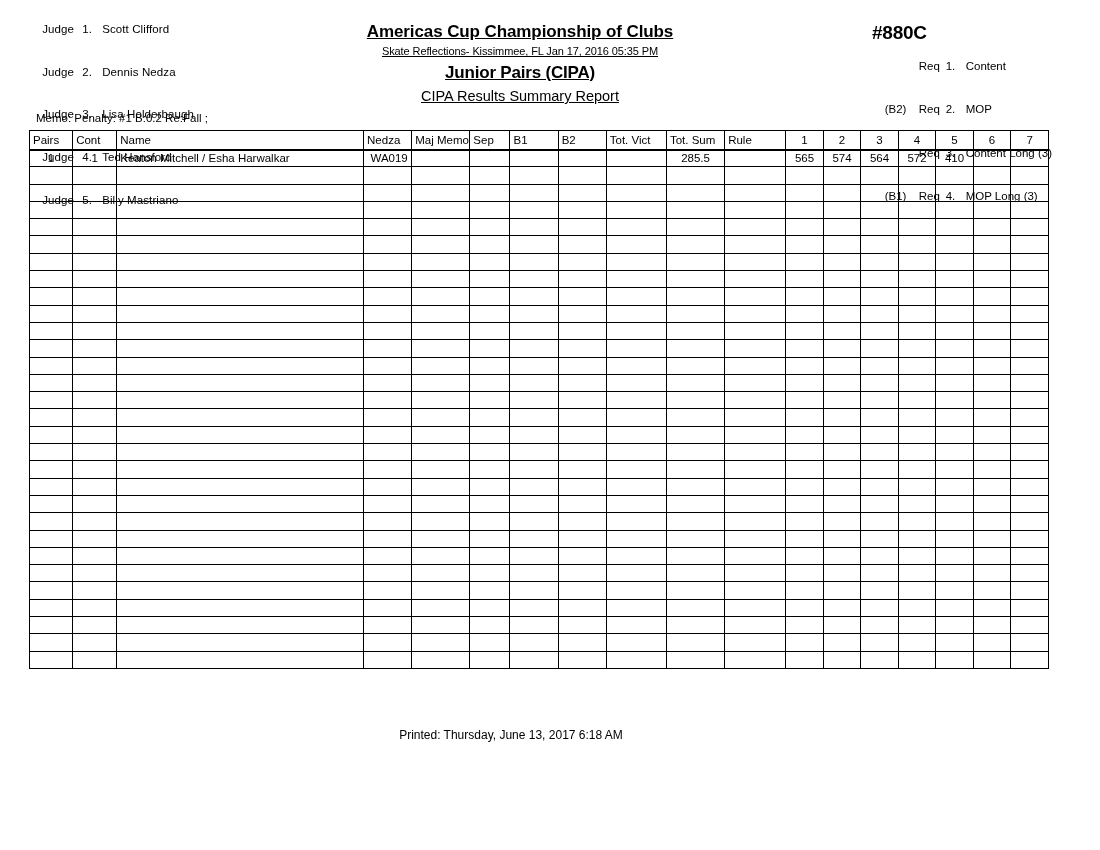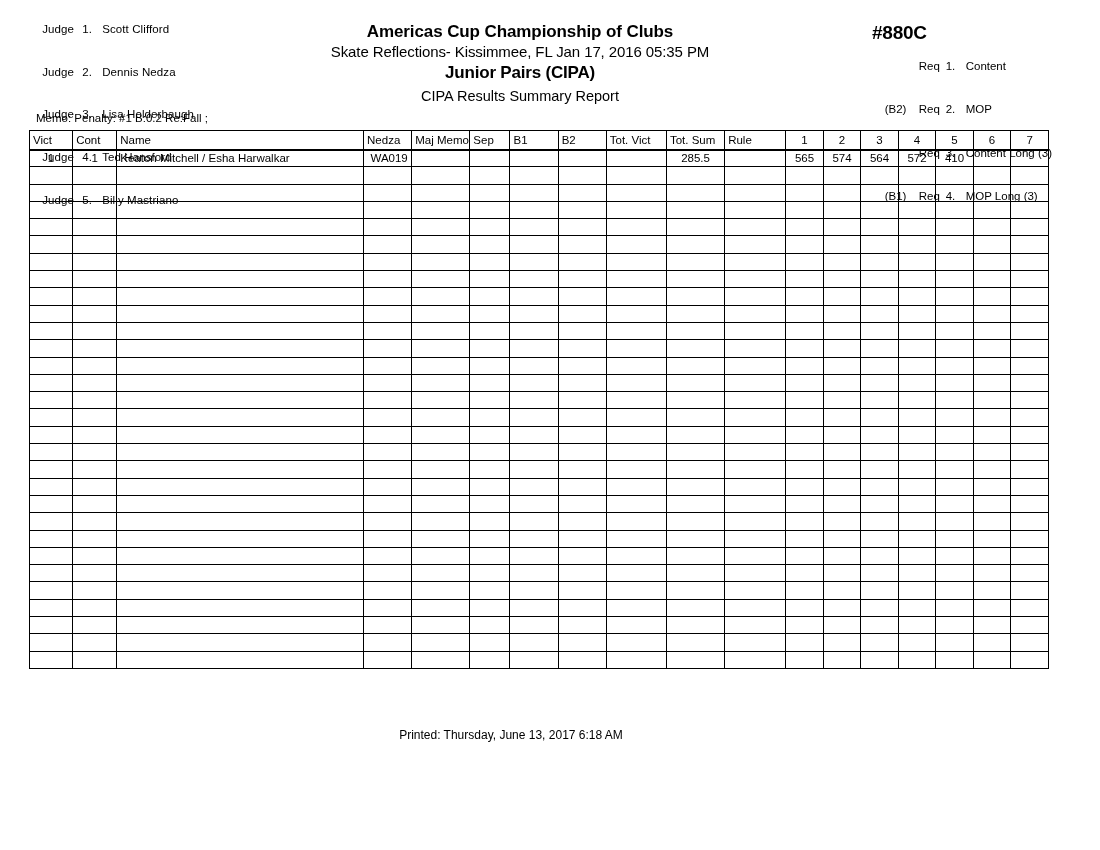--- a/index.html
+++ b/index.html
@@ -32,29 +32,30 @@
   .judge-word { display: inline-block; width: 40px; }
   .judge-num  { display: inline-block; width: 20px; }
 
   
   #title-block {
     position: absolute;
     left: 210px;
     top: 22px;
     width: 620px;
     text-align: center;
+    text-decoration: underline;
   }
   #report-title {
     font-size: 17px;
     font-weight: bold;
     line-height: 20px;
     letter-spacing: -0.1px;
   }
   #event-subtitle {
-    font-size: 15px;
+    font-size: 11px;
     line-height: 19px;
     letter-spacing: -0.1px;
   }
   #division-title {
     font-size: 17px;
     font-weight: bold;
     line-height: 24px;
     letter-spacing: -0.2px;
   }
   #report-subtitle {
@@ -192,21 +193,21 @@
   <div class="req-line">
     <span class="req-prefix">(B1)</span><span class="req-word">Req</span><span class="req-num">4.</span><span>MOP Long (3)</span>
   </div>
 </div>
 
 <div id="memo-line">Memo: Penalty: #1 B:0.2 Re:Fall ;</div>
 
 <table id="results-table">
   <thead>
     <tr>
-      <th class="c-place">Vict</th>
+      <th class="c-place">Pairs</th>
       <th class="c-cont">Cont</th>
       <th class="c-name">Name</th>
       <th class="c-cntry">Nedza</th>
       <th class="c-maj">Maj Memo</th>
       <th class="c-sep">Sep</th>
       <th class="c-b1">B1</th>
       <th class="c-b2">B2</th>
       <th class="c-tv">Tot. Vict</th>
       <th class="c-ts">Tot. Sum</th>
       <th class="c-rule">Rule</th>

